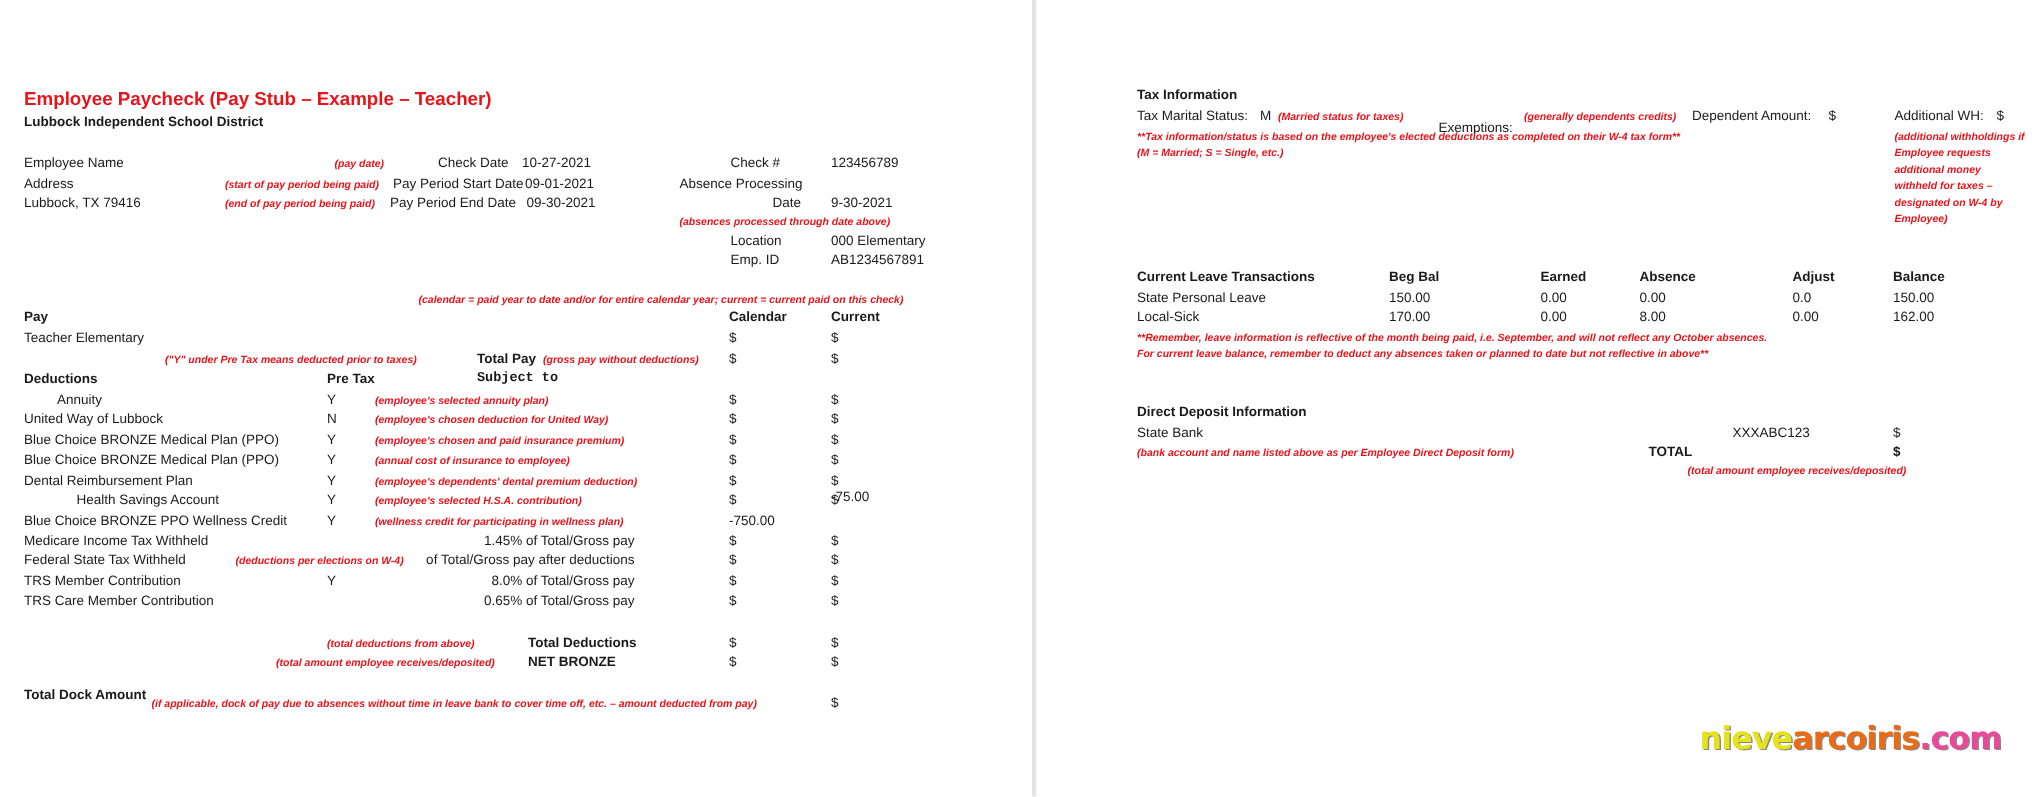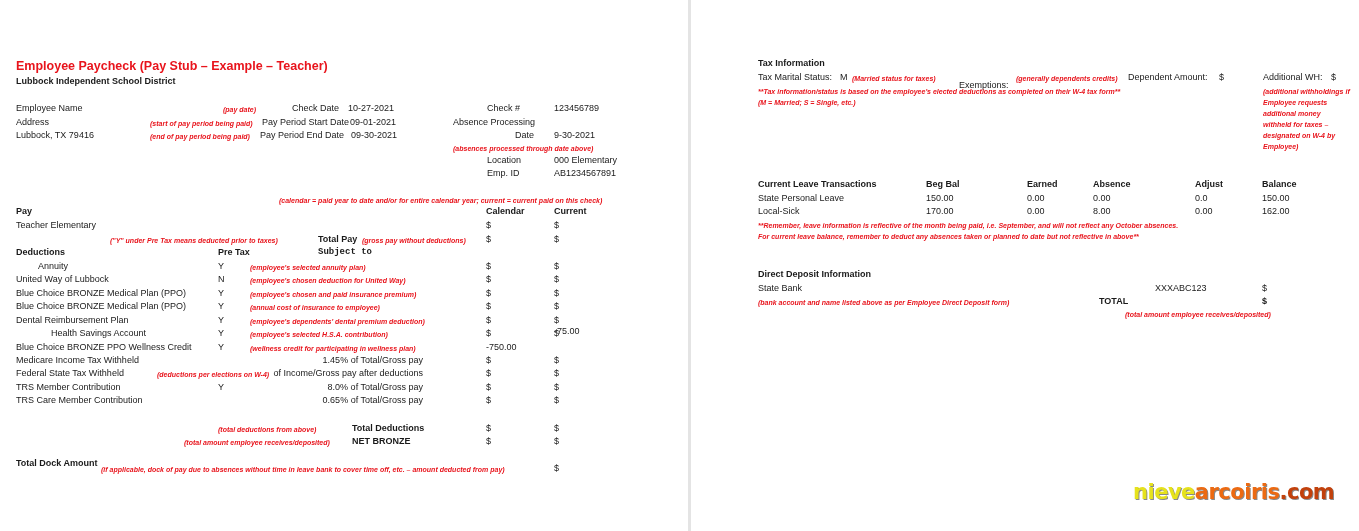--- a/index.html
+++ b/index.html
@@ -117,21 +117,21 @@
     </div>
     <div>
       <div class="t" style="left:16px;top:355px;">Medicare Income Tax Withheld</div>
       <div class="t right" style="right:265px;top:355px;">1.45% of Total/Gross pay</div>
       <div class="t" style="left:486px;top:355px;">$</div>
       <div class="t" style="left:554px;top:355px;">$</div>
     </div>
     <div>
       <div class="t" style="left:16px;top:368px;">Federal State Tax Withheld</div>
       <div class="t r" style="left:157px;top:369px;">(deductions per elections on W-4)</div>
-      <div class="t right" style="right:265px;top:368px;">of Income/Gross pay after deductions</div>
+      <div class="t right" style="right:265px;top:368px;">of Total/Gross pay after deductions</div>
       <div class="t" style="left:486px;top:368px;">$</div>
       <div class="t" style="left:554px;top:368px;">$</div>
     </div>
     <div>
       <div class="t" style="left:16px;top:382px;">TRS Member Contribution</div>
       <div class="t" style="left:218px;top:382px;">Y</div>
       <div class="t right" style="right:265px;top:382px;">8.0% of Total/Gross pay</div>
       <div class="t" style="left:486px;top:382px;">$</div>
       <div class="t" style="left:554px;top:382px;">$</div>
     </div>
@@ -212,14 +212,14 @@
 <div class="t b" style="left:758px;top:269px;">Direct Deposit Information</div>
 <div class="t" style="left:758px;top:283px;">State Bank</div>
 <div class="t" style="left:1127px;top:283px;margin-left:28px;">XXXABC123</div>
 <div class="t" style="left:1262px;top:283px;">$</div>
 <div class="t r" style="left:758px;top:297px;">(bank account and name listed above as per Employee Direct Deposit form)</div>
 <div class="t b" style="left:1099px;top:296px;">TOTAL</div>
 <div class="t b" style="left:1262px;top:296px;">$</div>
 <div class="t r" style="left:1125px;top:309px;">(total amount employee receives/deposited)</div>
 
 <div class="logo">
-  <span style="color:#e6e21c;">nieve</span><span style="color:#ec6a12;">arcoiris</span><span style="color:#c2410c;">.com</span>
+  <span style="color:#e6e21c;">nieve</span><span style="color:#ec6a12;">arcoiris</span><span style="color:#ec4899;">.com</span>
 </div>
 
 </body></html>

